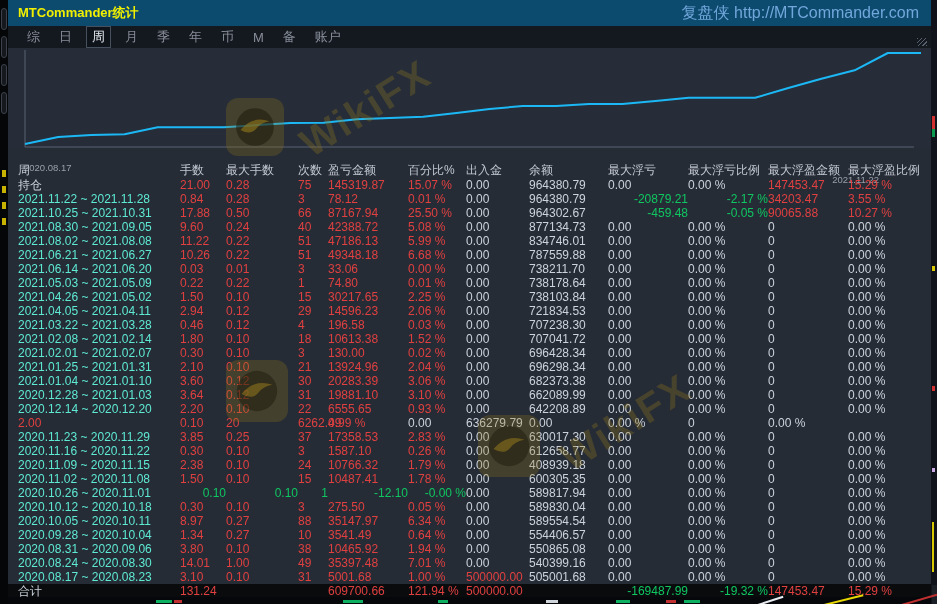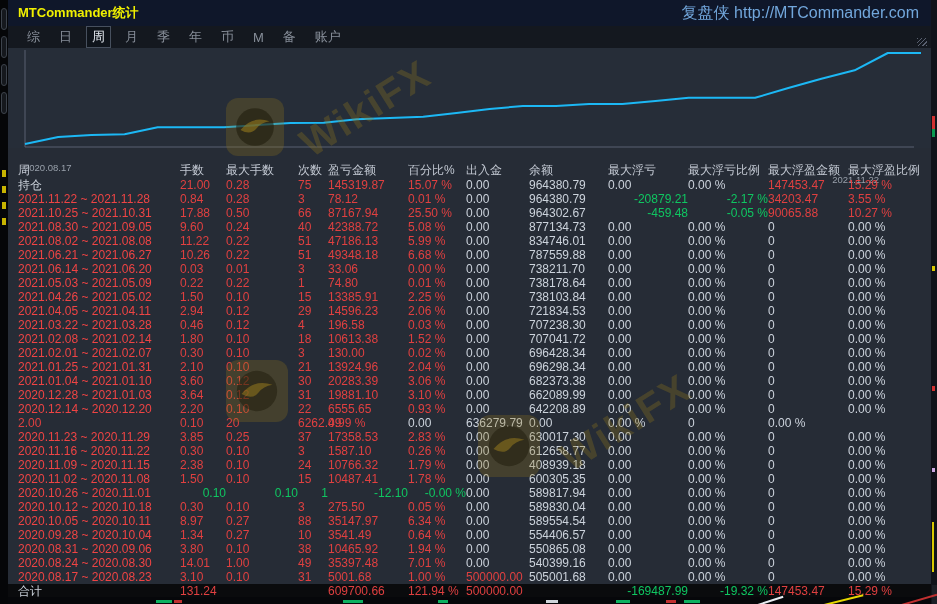--- a/index.html
+++ b/index.html
@@ -12,21 +12,21 @@
   .edge-left .btn { position:absolute; left:1px; width:6px; height:22px; border:1px solid #3d434c; border-radius:3px; background:#15181d; }
   .edge-left .ymark { position:absolute; left:2px; width:4px; height:7px; background:#c8b400; }
   .edge-right { position:absolute; right:0; top:0; width:6px; height:604px; background:#10131a; }
   .edge-right .m { position:absolute; left:1px; width:3px; }
   .edge-bottom { position:absolute; left:8px; bottom:0; width:923px; height:7px; background:#06070a; z-index:9; }
   .edge-bottom .m { position:absolute; bottom:1px; height:3px; }
 
   
   .window { position:absolute; left:8px; top:0; width:923px; height:599px; background:#262c36; }
 
-  .titlebar { position:absolute; left:0; top:0; width:100%; height:26px; background:#0f172a;
+  .titlebar { position:absolute; left:0; top:0; width:100%; height:26px; background:#0c4a6e;
     display:flex; align-items:center; justify-content:space-between; padding:0 12px 0 10px; }
   .title { color:#f0f000; font-size:13px; font-weight:bold; }
   .brand { color:#72a7dc; font-size:16px; }
 
   .menubar { position:absolute; left:0; top:26px; width:100%; height:22px; background:#14181f;
     display:flex; align-items:center; gap:9px; padding-left:14px; }
   .mi { color:#878e99; font-size:13px; padding:1px 5px; cursor:default; }
   .mi.active { color:#e3e8ef; background:#0f141b; border:1px solid #47505e; }
   .grip { position:absolute; right:4px; top:12px; width:10px; height:8px;
     background:repeating-linear-gradient(135deg,#596070 0 1px,transparent 1px 3px); }
@@ -43,21 +43,21 @@
   .wm-tile svg { width:100%; height:100%; }
   .wm-text { position:absolute; font-size:40px; font-weight:bold; color:rgba(150,122,26,.30);
     transform:rotate(-32deg); z-index:5; pointer-events:none; letter-spacing:2px; }
 
   
   .table { position:absolute; left:0; top:162px; width:100%; }
   .trow { display:grid; grid-template-columns:162px 46px 72px 30px 80px 58px 63px 79px 80px 80px 80px auto;
     padding-left:10px; height:14px; line-height:14px; font-size:12px; white-space:nowrap; }
   .trow.head { height:16px; line-height:16px; color:#c2c8d2; }
   .trow.total { height:15px; line-height:15px; background:#0a0b0d; }
-  .cw { color:#ccd3dc; } .cr { color:#e04040; } .cg { color:#0fc661;text-align:right; } .cd { color:#ef4444; }
+  .cw { color:#ccd3dc; } .cr { color:#e04040; } .cg { color:#0fc661;text-align:right; } .cd { color:#5eead4; }
 </style>
 </head>
 <body>
 
 <div class="screen">
 
   <div class="edge-left">
     <div class="btn" style="top:8px"></div>
     <div class="btn" style="top:36px"></div>
     <div class="btn" style="top:64px"></div>
@@ -248,21 +248,21 @@
           <span class="cw">0.00</span>
           <span class="cw">0.00 %</span>
           <span class="cw">0</span>
           <span class="cw">0.00 %</span>
         </div>
         <div class="trow">
           <span class="cd">2021.04.26 ~ 2021.05.02</span>
           <span class="cr">1.50</span>
           <span class="cr">0.10</span>
           <span class="cr">15</span>
-          <span class="cr">13385.91</span>
+          <span class="cr">30217.65</span>
           <span class="cr">2.25 %</span>
           <span class="cw">0.00</span>
           <span class="cw">738103.84</span>
           <span class="cw">0.00</span>
           <span class="cw">0.00 %</span>
           <span class="cw">0</span>
           <span class="cw">0.00 %</span>
         </div>
         <div class="trow">
           <span class="cd">2021.04.05 ~ 2021.04.11</span>

